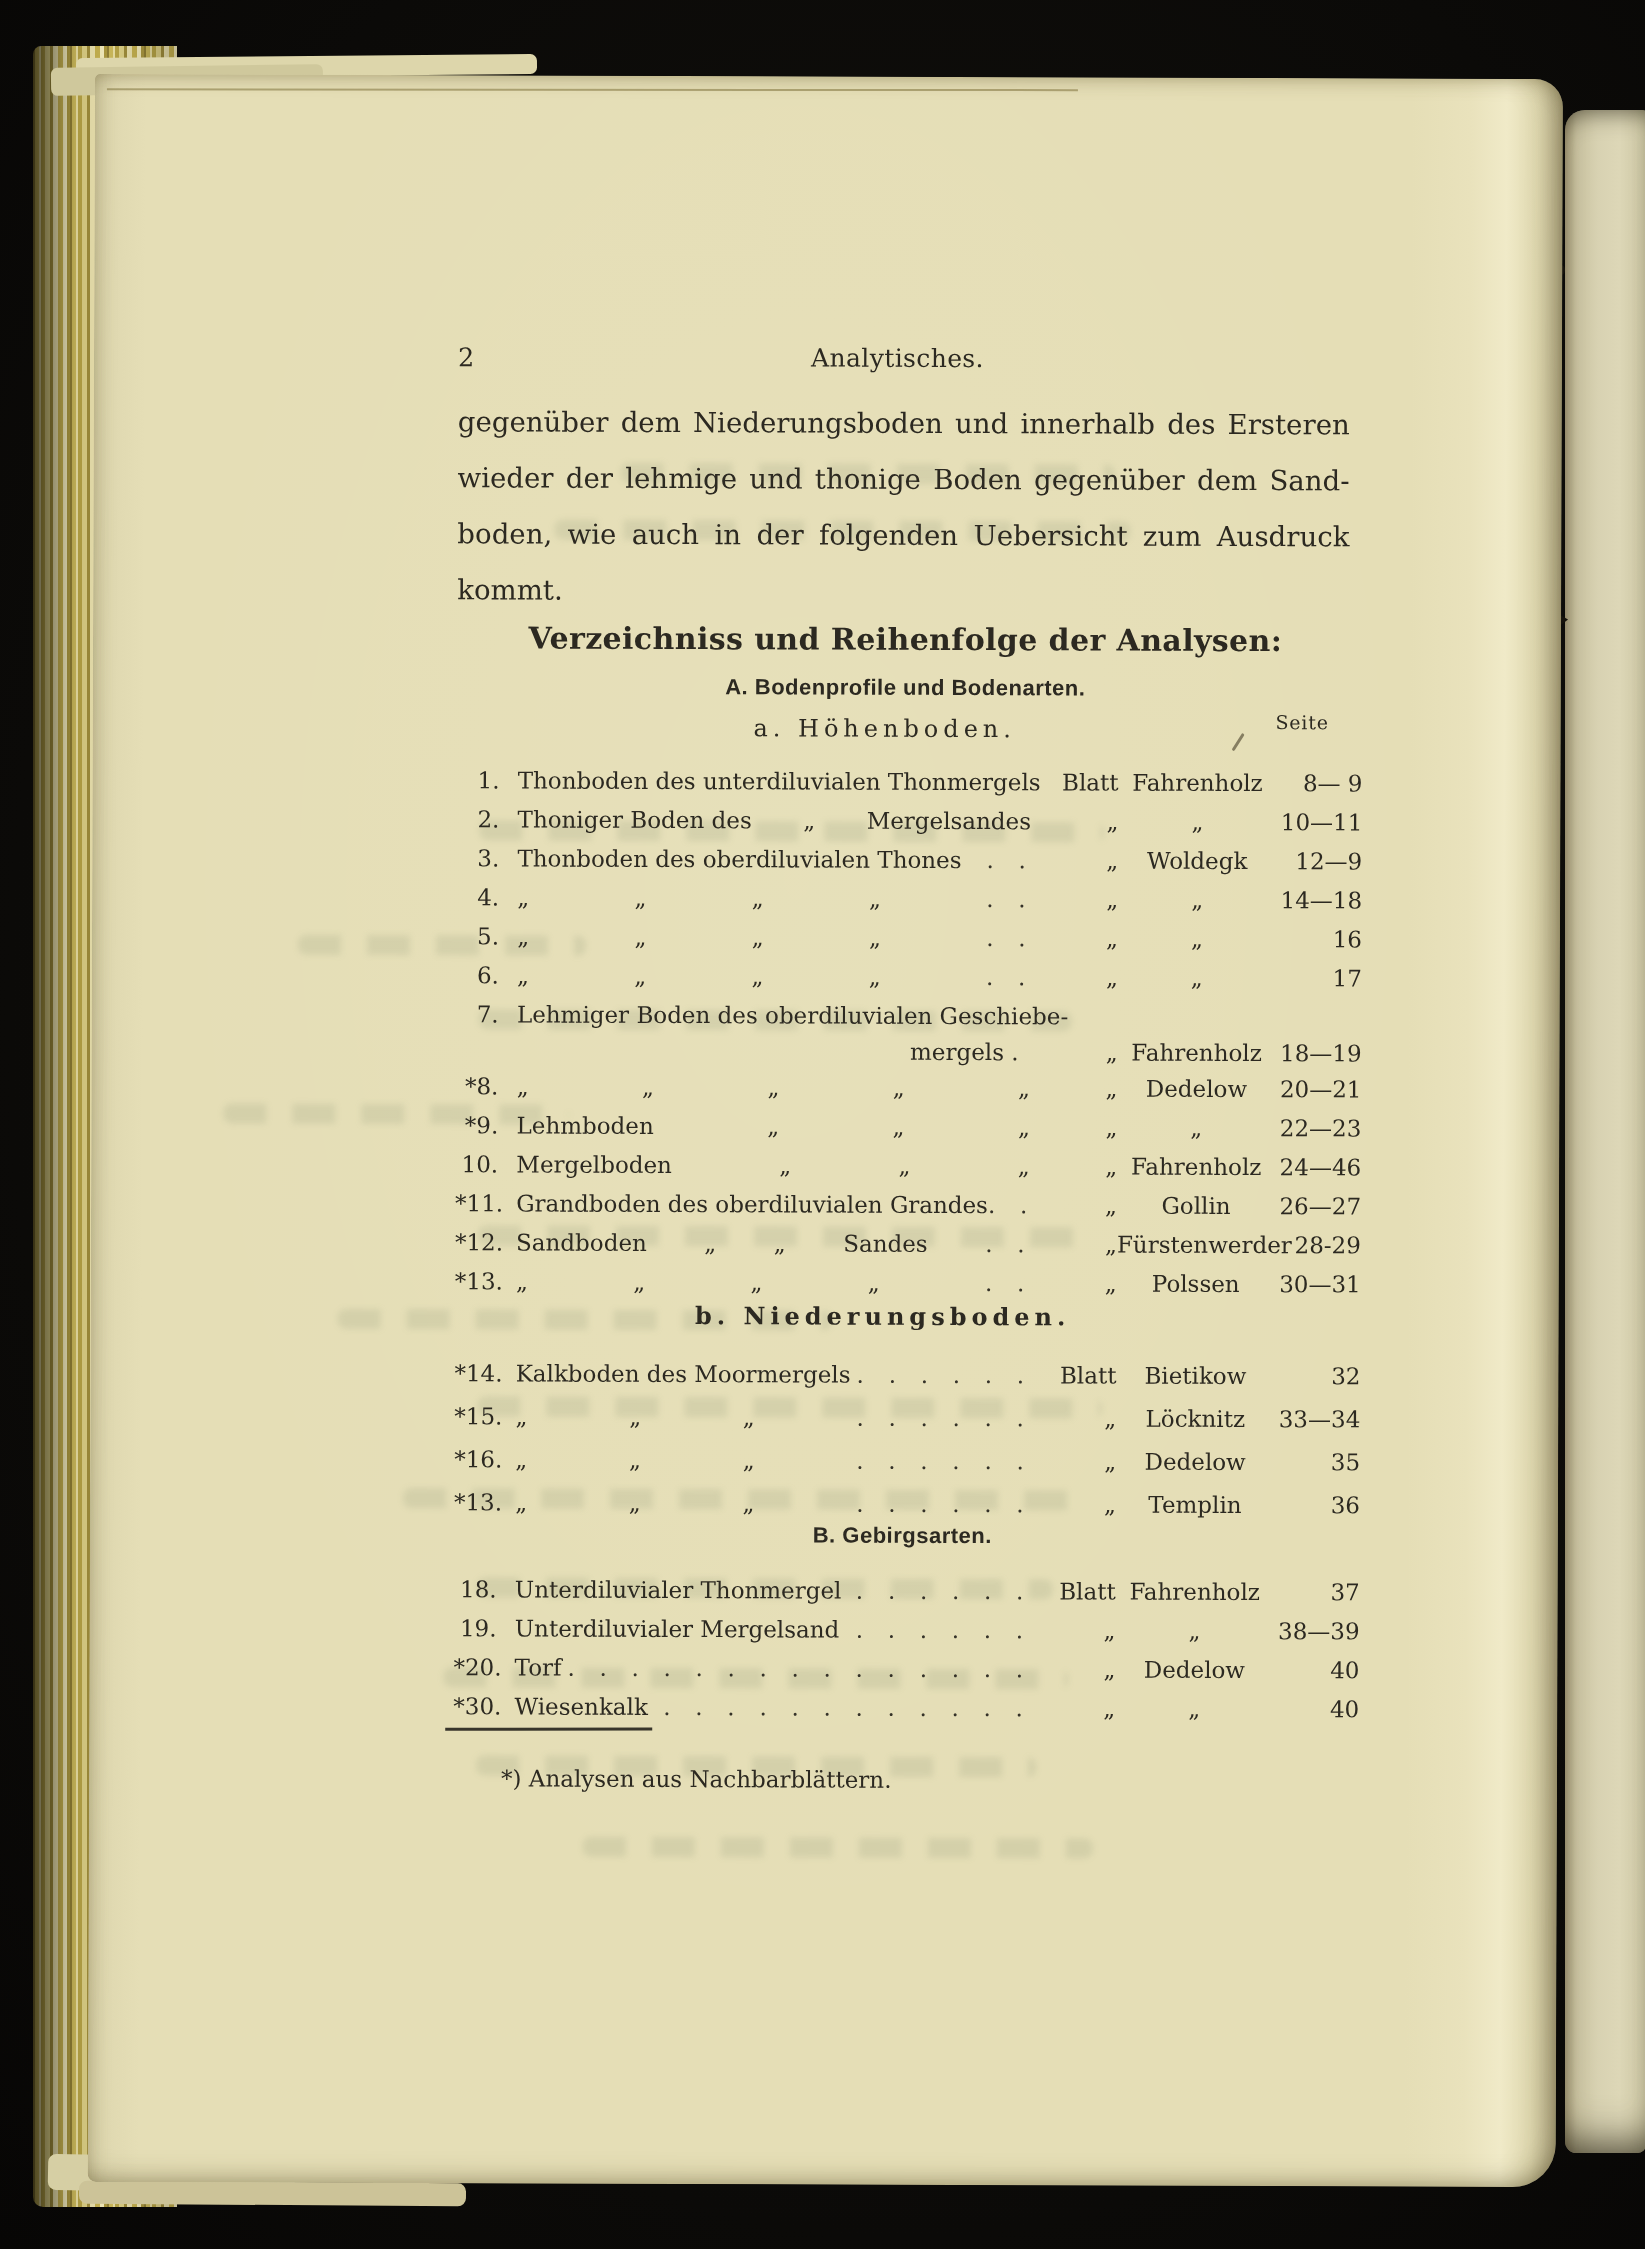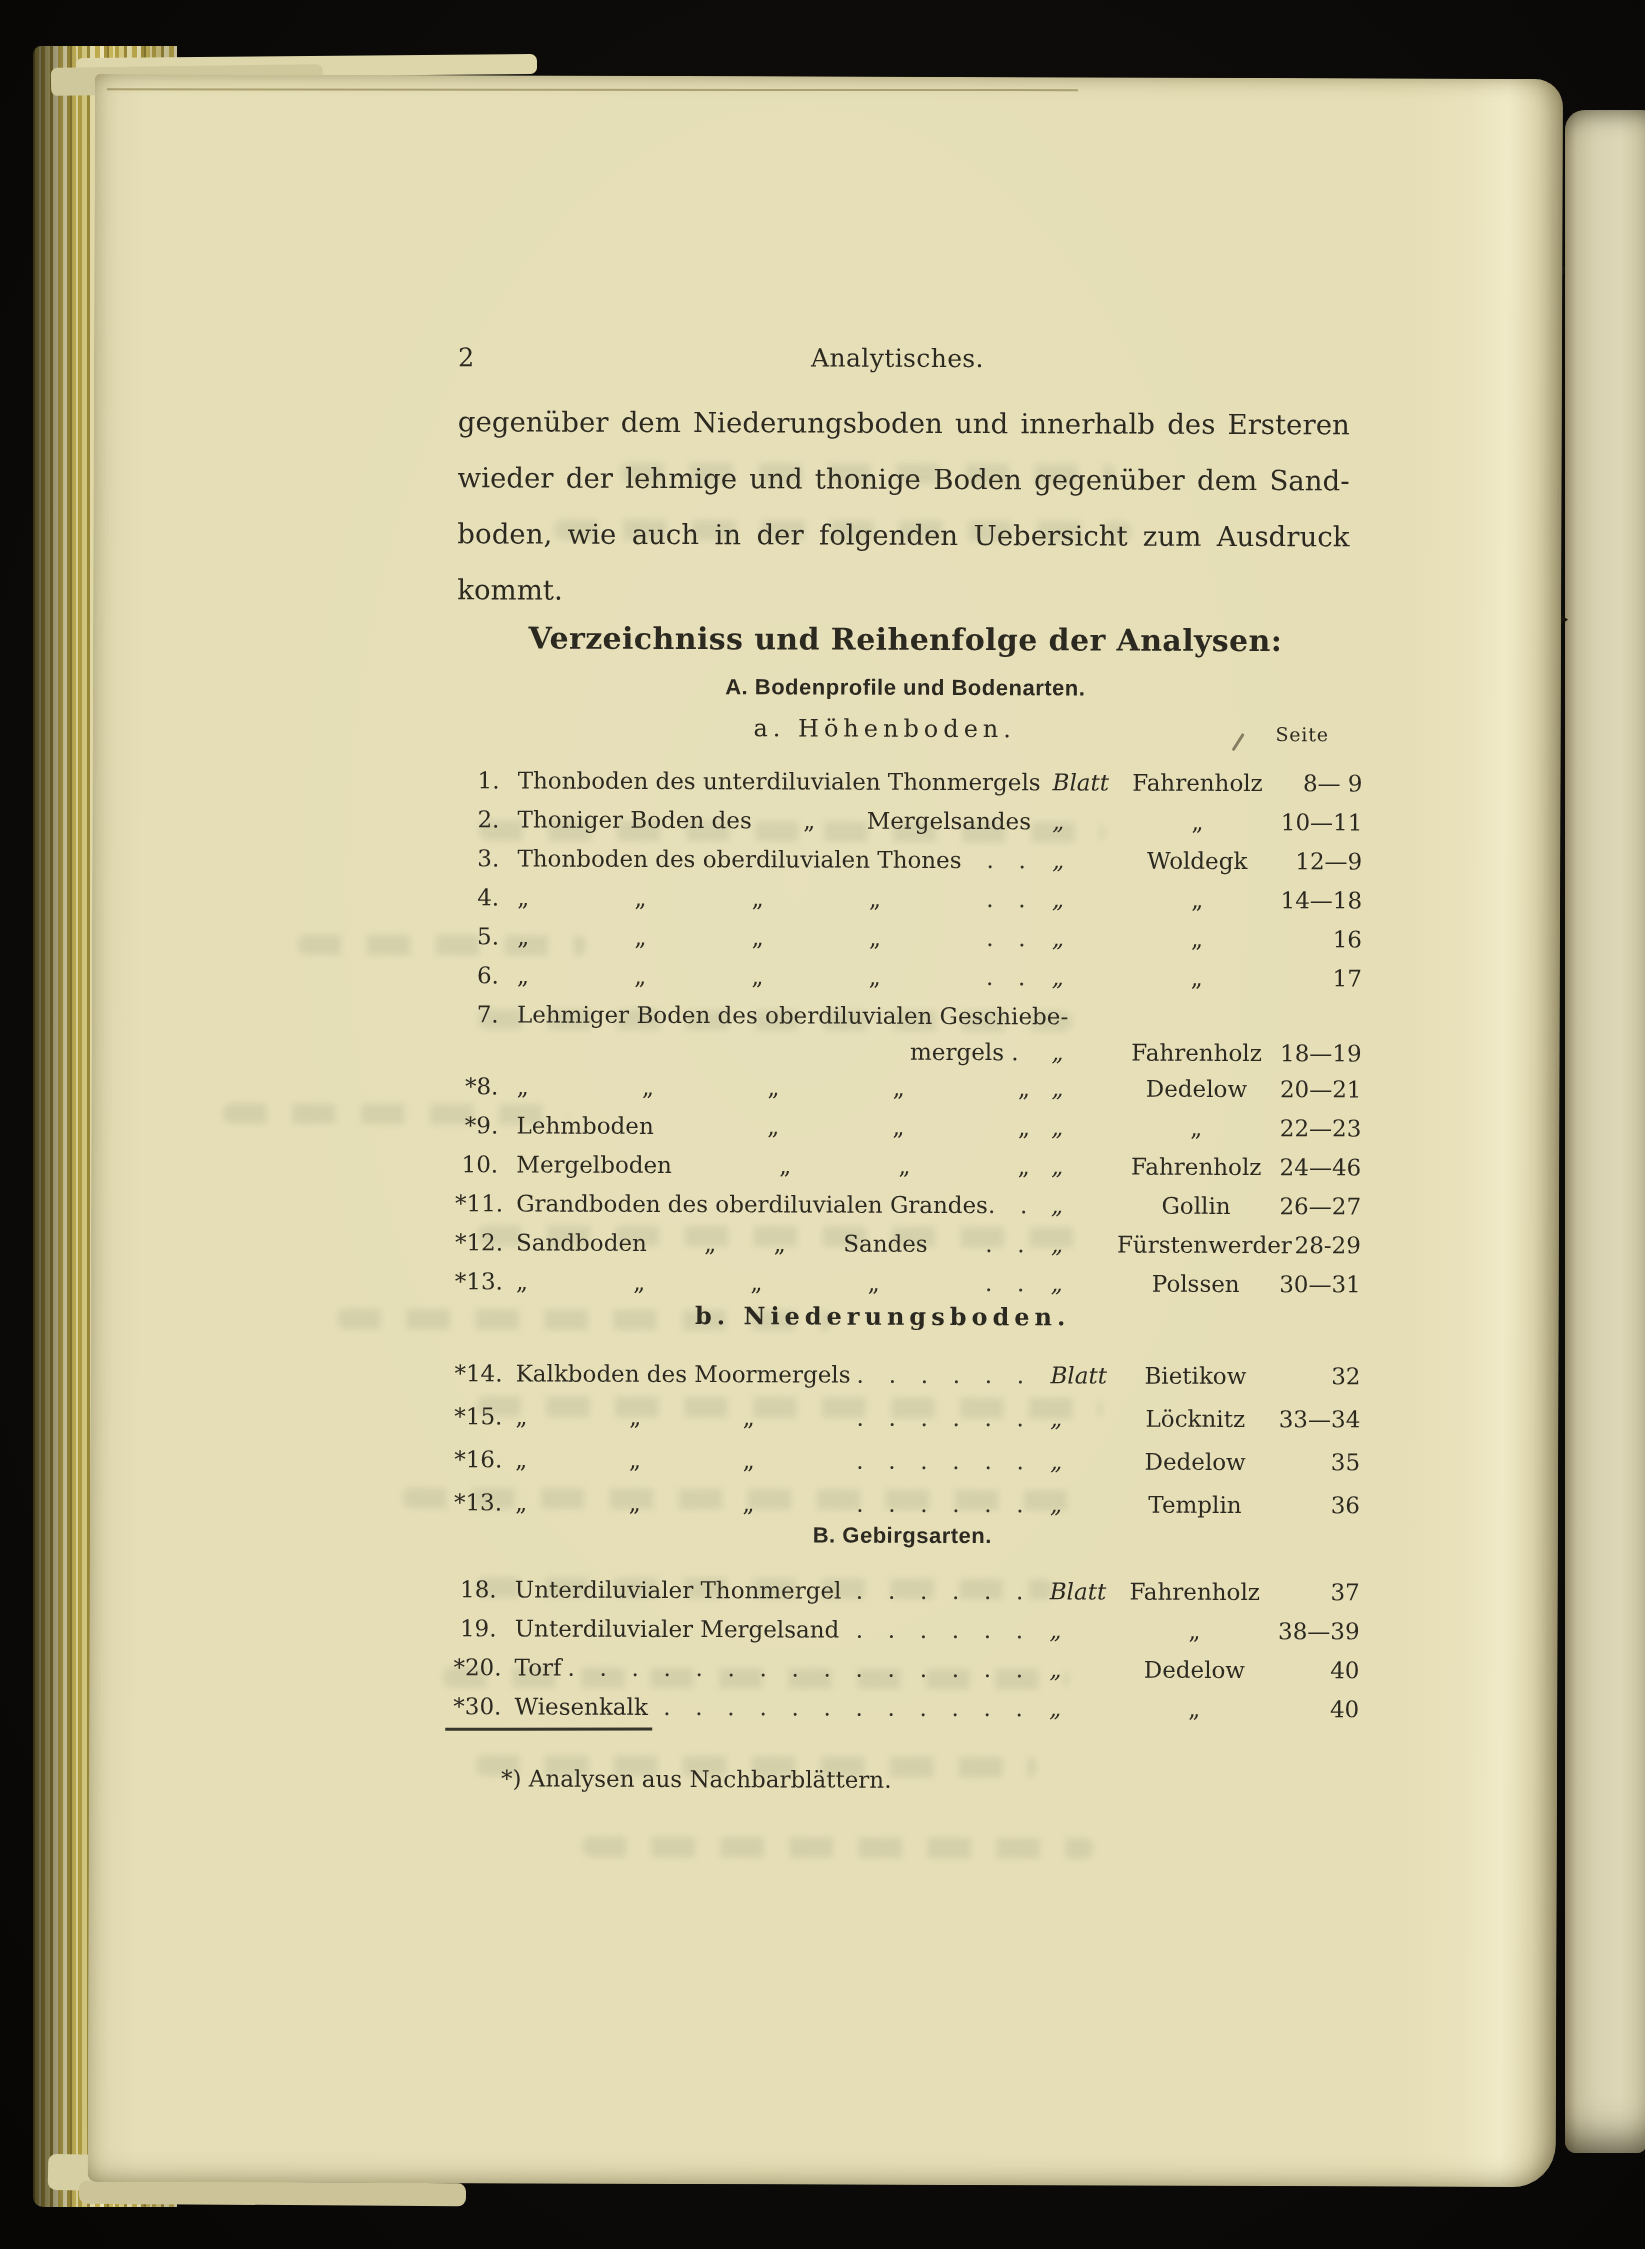--- a/index.html
+++ b/index.html
@@ -52,35 +52,35 @@
   .para{position:absolute;left:0;top:319px;width:892px;font-size:27.6px;margin:0;}
   .para-line{text-align:justify;text-align-last:justify;line-height:56px;word-spacing:3.3px;white-space:normal;}
   .para-line.last{text-align-last:left;}
   .toc-title{position:absolute;left:0;right:8.2px;top:545px;margin:0;text-align:center;
     font-size:30px;font-weight:bold;letter-spacing:0.4px;}
   .sec-head{position:absolute;left:0;right:8.2px;margin:0;text-align:center;
     font-family:"Liberation Sans","DejaVu Sans",sans-serif;font-size:22px;font-weight:bold;letter-spacing:0.5px;}
   .sec-a{top:598px;} .sec-b{top:1446px;}
   .subhead-row{position:absolute;left:0;top:638px;width:905px;height:35px;}
   .sub-center{position:absolute;left:0;right:49px;text-align:center;font-size:24px;letter-spacing:5px;}
-  .seite{position:absolute;right:33px;top:-5px;font-size:19px;letter-spacing:0.8px;margin-top:12px;}
+  .seite{position:absolute;right:33px;top:-5px;font-size:19px;letter-spacing:0.8px;}
   .sub-b{position:absolute;left:0;right:49px;top:1225px;margin:0;text-align:center;font-size:24px;letter-spacing:5px;}
   .stray-slash{position:absolute;left:780px;top:654px;width:2.5px;height:20px;
     background:rgba(70,62,40,.6);transform:rotate(32deg);border-radius:1.6px;}
   .rows{position:absolute;left:0;width:905px;}
   #rows-hoehen{top:686px;} #rows-nieder{top:1277px;} #rows-gebirge{top:1495px;}
   .row{display:grid;grid-template-columns:53px 543px 66px 158px 86px;
     height:39px;line-height:39px;font-size:23px;}
   #rows-nieder .row{height:43px;line-height:43px;}
   .row.wrap{height:33px;line-height:33px;}
   .cell{overflow:visible;white-space:nowrap;}
   .num{text-align:right;padding-right:10px;}
   .main{display:flex;justify-content:space-between;padding-left:8.2px;padding-right:21.4px;}
   .row.wrap .main{justify-content:flex-end;padding-right:33px;}
-  .blatt{text-align:left;font-style:italic;} .place{text-align:center;} .pages{text-align:right;}
+  .blatt{text-align:right;} .place{text-align:center;} .pages{text-align:right;}
   .dots{letter-spacing:5px;word-spacing:7.4px;opacity:.95;}
   .ditto{letter-spacing:0;}
   .footnote-rule{position:absolute;left:-8.2px;top:1652px;width:207px;height:2.5px;
     background:#38352b;transform:rotate(-.3deg);}
   .footnote{position:absolute;left:0;top:1690px;margin:0;padding-left:48px;font-size:23px;}
 </style>
 </head>
 <body>
 
 <div class="scene">

